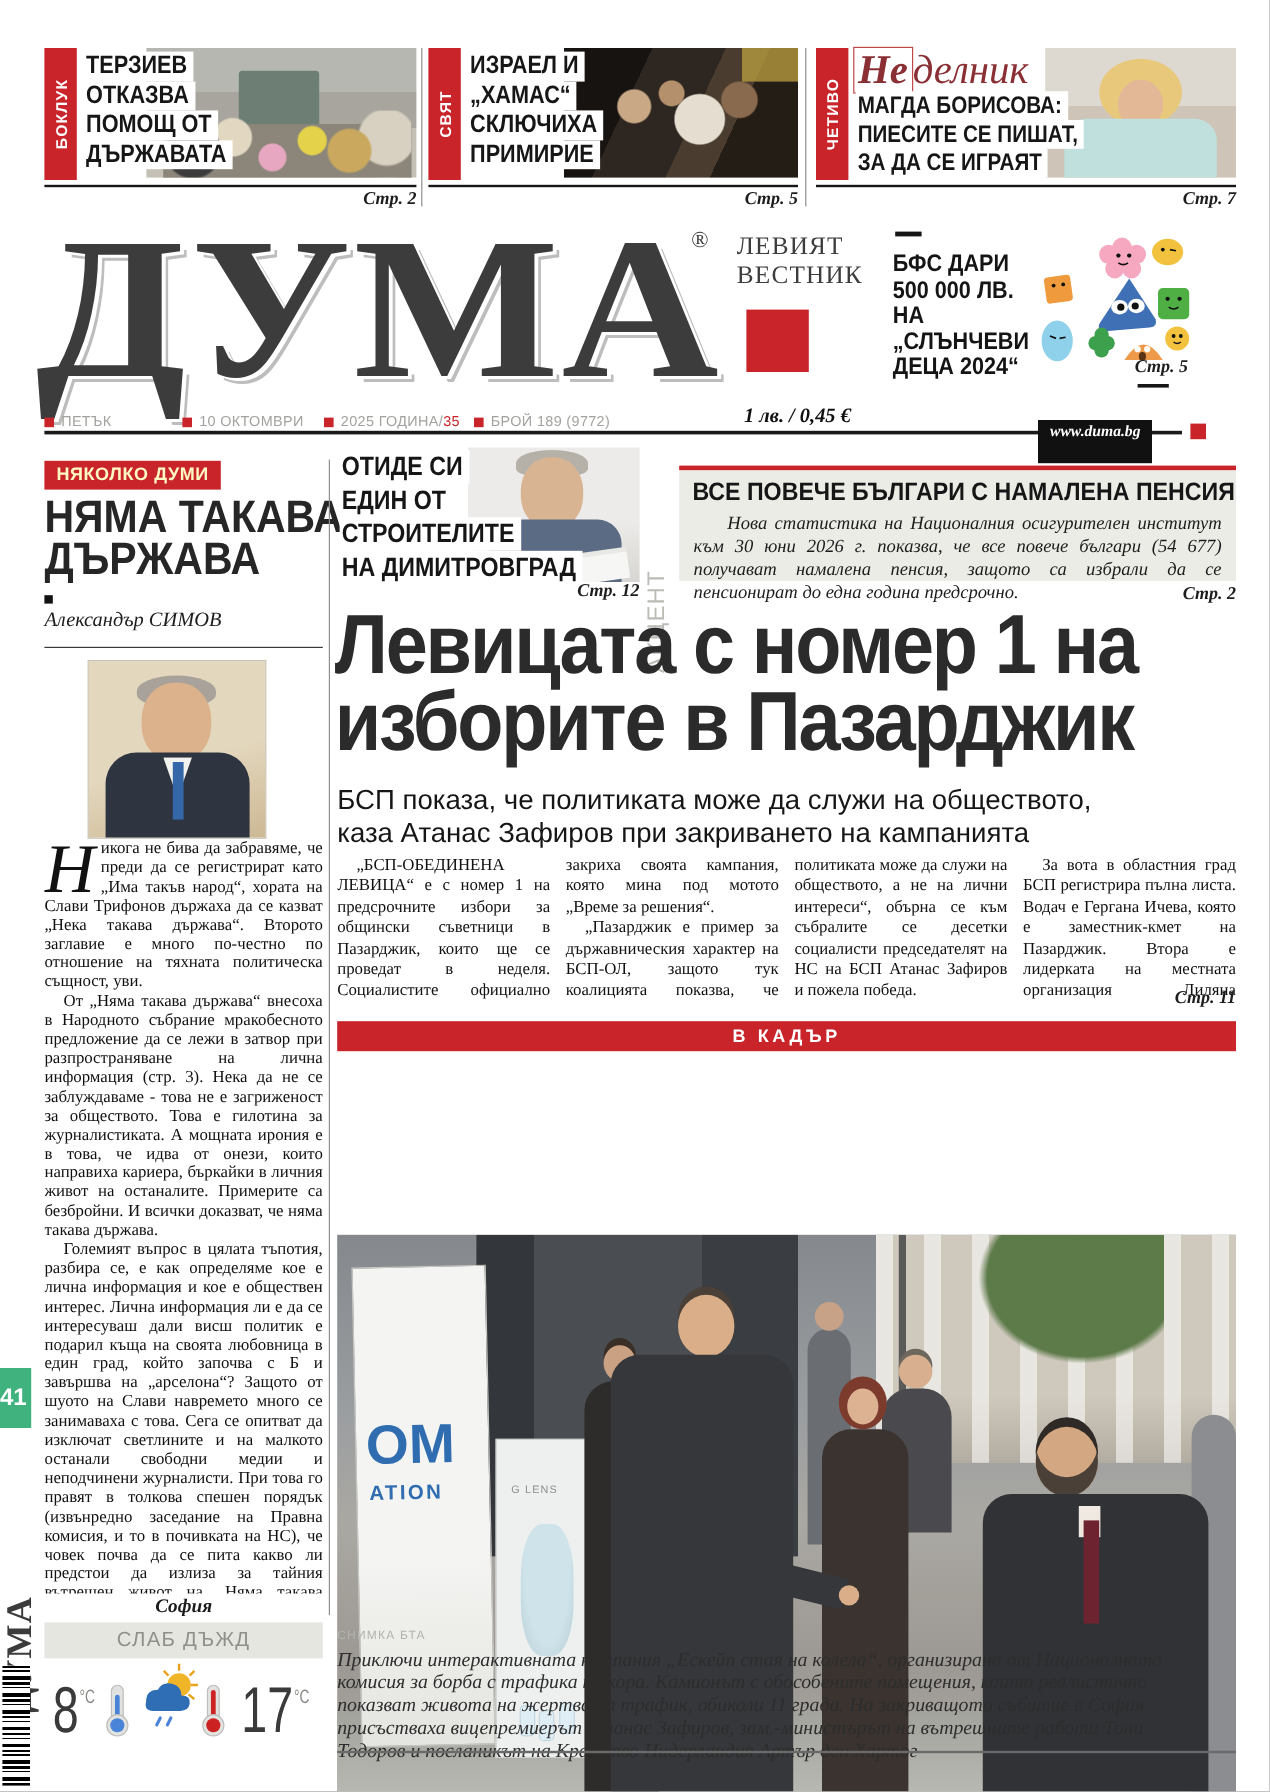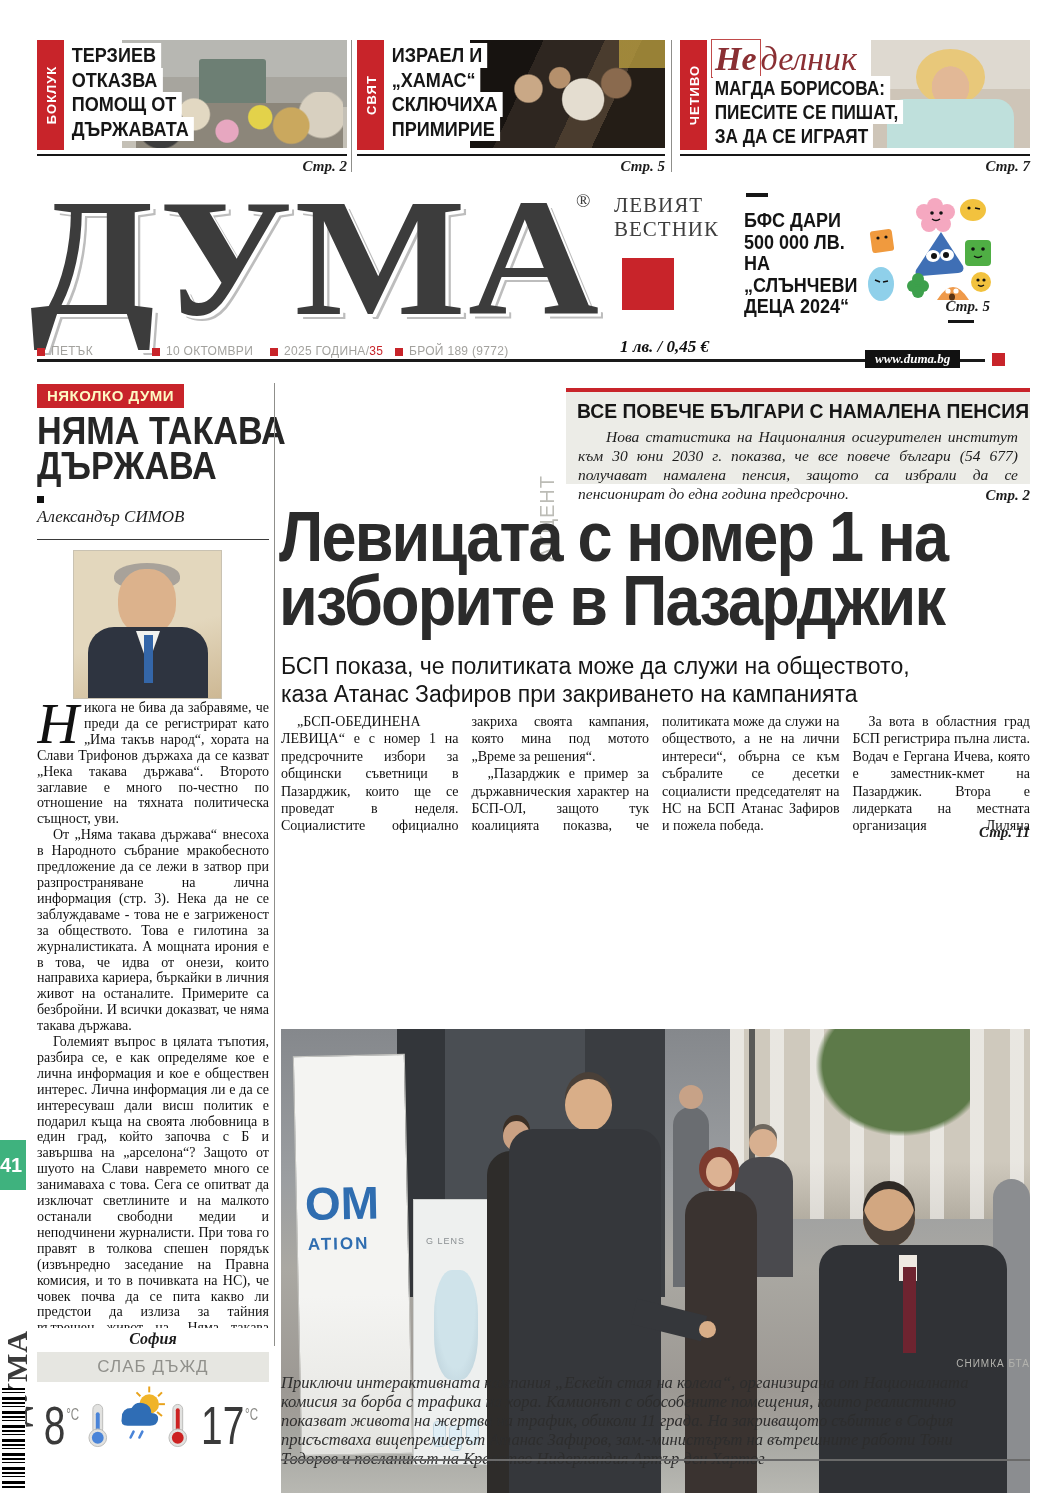--- a/index.html
+++ b/index.html
@@ -155,21 +155,21 @@
       background:radial-gradient(ellipse at 50% 30%,#cfe3ea 0 60%,#b9cdd6 100%);border-radius:40%}
   .ph-pave{left:0;bottom:0;width:100%;height:80px;
       background:linear-gradient(180deg,#a3a39e 0,#bcbcb6 100%)}
   .bottle{position:absolute;width:13px;height:26px;background:#dfeef5;border-radius:4px;
       border:1px solid #c2d6e0}
   .fig-body{position:absolute;border-radius:24px 24px 0 0}
   .fig-head{position:absolute;border-radius:50%}
 
   
   .credit{font-family:"Liberation Sans",sans-serif;font-size:10px;color:#b3b3ae;letter-spacing:1px;
-      text-align:right}
+      text-align:left}
   .caption{font-style:italic;font-size:16.5px;line-height:19px;color:#2d2d2d}
 
   
   .spine-week{background:var(--green);color:#fff;font-family:"Liberation Sans",sans-serif;
       font-weight:bold;font-size:20px;text-align:right;line-height:50px;padding-right:4px}
   .spine-logo span{display:inline-block;transform:rotate(-90deg) translateX(-100%);
       transform-origin:left top;font-weight:bold;font-size:30px;letter-spacing:1px;color:#3b3b3b;
       white-space:nowrap}
   .barcode{background:repeating-linear-gradient(180deg,#000 0 2px,#fff 2px 4px,#000 4px 5px,
       #fff 5px 9px,#000 9px 12px,#fff 12px 14px)}
@@ -301,21 +301,21 @@
   </svg>
   <div class="abs pageref" style="left:930px;top:298px;width:60px">Стр. 5</div>
   <div class="abs" style="left:948px;top:320px;width:26px;height:3px;background:#161616"></div>
 
   <div class="dl-item" style="left:37px"><span class="sq"></span><span>ПЕТЪК</span></div>
   <div class="dl-item" style="left:152px"><span class="sq"></span><span>10 ОКТОМВРИ</span></div>
   <div class="dl-item" style="left:270px"><span class="sq"></span><span>2025 ГОДИНА/</span><span class="acc">35</span></div>
   <div class="dl-item" style="left:395px"><span class="sq"></span><span>БРОЙ 189 (9772)</span></div>
   <div class="abs" style="left:620px;top:337px;font-style:italic;font-weight:bold;font-size:17px;color:#111">1 лв. / 0,45 €</div>
   <div class="abs" style="left:37px;top:359px;width:948px;height:3px;background:#1a1a1a"></div>
-  <div class="abs" style="left:865px;top:350px;height:18px;background:#111;color:#fff;font-style:italic;font-weight:bold;font-size:13px;line-height:18px;padding:0 10px">www.duma.bg</div>
+  <div class="abs" style="left:865px;top:350px;height:36px;background:#111;color:#fff;font-style:italic;font-weight:bold;font-size:13px;line-height:18px;padding:0 10px">www.duma.bg</div>
   <div class="abs" style="left:992px;top:353px;width:13px;height:13px;background:var(--red)"></div>
 
   <div class="abs rubric" style="left:37px;top:384px">НЯКОЛКО ДУМИ</div>
   <div class="abs cond op-title" style="left:37px;top:414px;width:280px">НЯМА ТАКАВА ДЪРЖАВА</div>
   <div class="abs" style="left:37px;top:496px;width:7px;height:7px;background:#111"></div>
   <div class="abs" style="left:37px;top:507px;font-style:italic;font-size:17px;color:#1d1d1d">Александър СИМОВ</div>
   <div class="abs" style="left:37px;top:539px;width:232px;border-top:1px solid #3a3a3a"></div>
 
   <div class="abs photo-simov" style="left:73px;top:550px">
     <div class="hair"></div>
@@ -361,41 +361,57 @@
       <rect x="7" y="2" width="10" height="30" rx="5" fill="#e2e2e0" stroke="#bdbdbb"></rect>
       <rect x="10" y="6" width="4" height="26" rx="2" fill="#cc2222"></rect>
       <circle cx="12" cy="36" r="9" fill="#e2e2e0" stroke="#bdbdbb"></circle>
       <circle cx="12" cy="36" r="6" fill="#cc2222"></circle>
     </svg>
     <div class="wtemp"><span>17</span><span class="wunit">°C</span></div>
   </div>
 
   <div class="vline" style="left:274px;top:383px;height:963px"></div>
 
+  <div class="abs" style="left:283px;top:373px;width:250px;height:130px">
+    <div class="photo-oldman">
+      <div class="hair"></div>
+      <div class="head"></div>
+      <div class="coat"></div>
+      <div class="papers"></div>
+    </div>
+    <div class="obit-title cond">
+      <div class="tl"><span>ОТИДЕ СИ</span></div>
+      <div class="tl"><span>ЕДИН ОТ</span></div>
+      <div class="tl"><span>СТРОИТЕЛИТЕ</span></div>
+      <div class="tl"><span>НА ДИМИТРОВГРАД</span></div>
+    </div>
+    <div class="abs pageref" style="left:0;top:112px;width:250px">Стр. 12</div>
+  </div>
 
   <div class="abs accent-label" style="left:536px;top:475px"><span>АКЦЕНТ</span></div>
   <div class="abs" style="left:566px;top:388px;width:464px;height:4px;background:var(--red)"></div>
   <div class="abs accent-box" style="left:566px;top:392px;width:464px;height:92px">
     <div class="accent-title cond">ВСЕ ПОВЕЧЕ БЪЛГАРИ С НАМАЛЕНА ПЕНСИЯ</div>
-    <div class="accent-text">Нова статистика на Националния осигурителен институт към 30 юни 2030 г. показва, че все повече българи (54 677) получават намалена пенсия, защото са избрали да се пенсионират до една година предсрочно.</div>
+    <div class="accent-text">Нова статистика на Националния осигурителен институт към 30 юни 2026 г. показва, че все повече българи (54 677) получават намалена пенсия, защото са избрали да се пенсионират до една година предсрочно.</div>
   </div>
   <div class="abs pageref" style="left:566px;top:487px;width:464px">Стр. 2</div>
 
   <div class="abs cond lead-headline" style="left:279px;top:505px">
     <div>Левицата с номер 1 на</div>
     <div>изборите в Пазарджик</div>
   </div>
   <div class="abs lead-subhead" style="left:281px;top:652px;width:650px">БСП показа, че политиката може да служи на обществото, каза Атанас Зафиров при закриването на кампанията</div>
   <div class="abs lead-body" style="left:281px;top:713px">
     <p>„БСП-ОБЕДИНЕНА ЛЕВИЦА“ е с номер 1 на предсрочните избори за общински съветници в Пазарджик, които ще се проведат в неделя. Социалистите официално закриха своята кампания, която мина под мотото „Време за решения“.</p>
     <p>„Пазарджик е пример за държавническия характер на БСП-ОЛ, защото тук коалицията показва, че политиката може да служи на обществото, а не на лични интереси“, обърна се към събралите се десетки социалисти председателят на НС на БСП Атанас Зафиров и пожела победа.</p>
     <p>За вота в областния град БСП регистрира пълна листа. Водач е Гергана Ичева, която е заместник-кмет на Пазарджик. Втора е лидерката на местната организация Лиляна Мърхова-Присадникова. Под номер 3 е бившият заместник-министър на труда Надя Клисурска.</p>
   </div>
   <div class="abs pageref" style="left:281px;top:824px;width:749px">Стр. 11</div>
 
+  <div class="abs vkadar" style="left:281px;top:851px;width:749px;height:25px">В КАДЪР</div>
 
   <div class="abs main-photo" style="left:281px;top:880px">
     <div class="mp ph-bldg"></div>
     <div class="mp ph-foliage"></div>
     <div class="mp ph-van"></div>
     <div class="mp" style="left:468px;top:0;width:6px;height:200px;background:#5a5a58"></div>
     <div class="mp ph-pave"></div>
     <div class="mp ph-banner1">
       <span class="b1a">OM</span>
       <span class="b1b">ATION</span>

